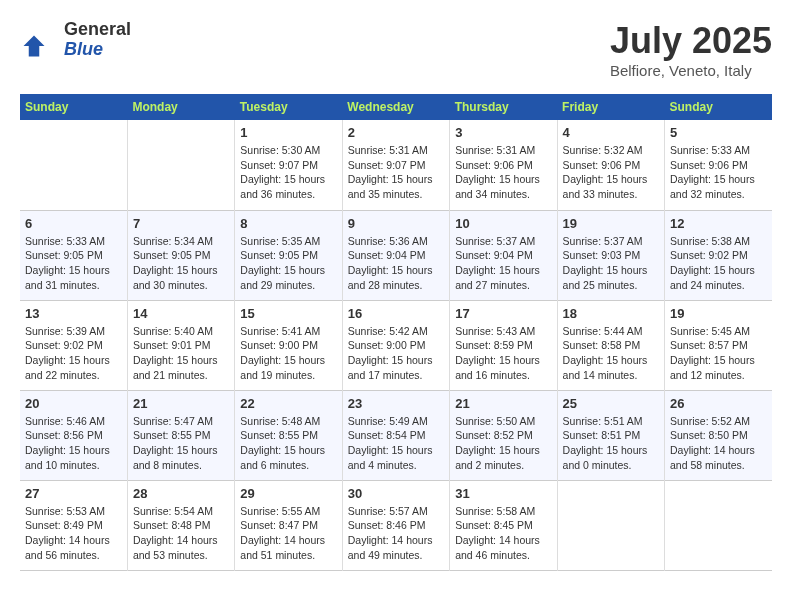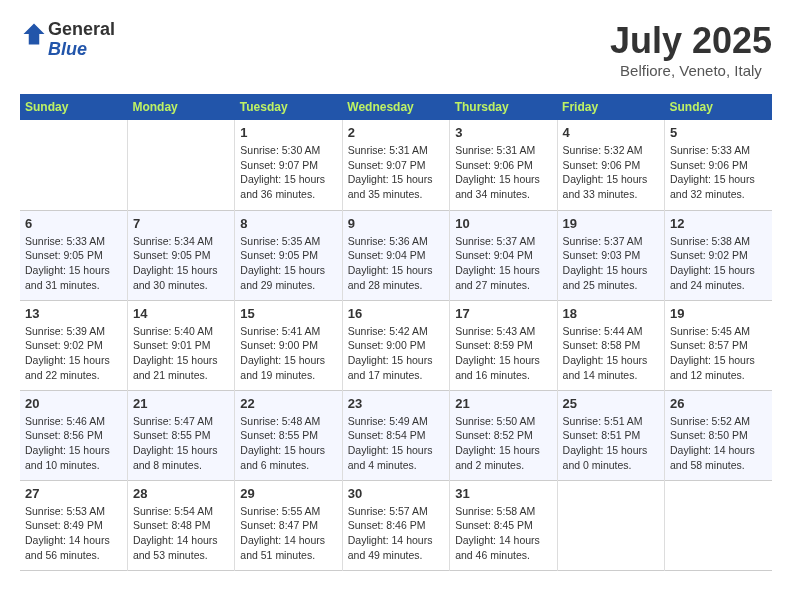--- a/index.html
+++ b/index.html
@@ -11,22 +11,22 @@
       padding: 20px;
     }
     .header {
       display: flex;
       justify-content: space-between;
       align-items: flex-start;
       margin-bottom: 15px;
     }
     .logo {
       display: flex;
-      align-items: flex-start;
-      gap: 0;
+      align-items: flex-end;
+      gap: 16px;
     }
     .logo-text {
       display: flex;
       flex-direction: column;
       line-height: 1.1;
     }
     .logo-general {
       font-size: 18px;
       font-weight: bold;
       color: #333;
@@ -35,21 +35,21 @@
       font-size: 18px;
       font-weight: bold;
       color: #2255aa;
       font-style: italic;
     }
     .logo-icon {
       width: 28px;
       height: 28px;
     }
     .title-block {
-      text-align: center;
+      text-align: left;
     }
     .month-title {
       font-size: 36px;
       font-weight: bold;
       color: #333;
     }
     .subtitle {
       font-size: 15px;
       color: #555;
     }

